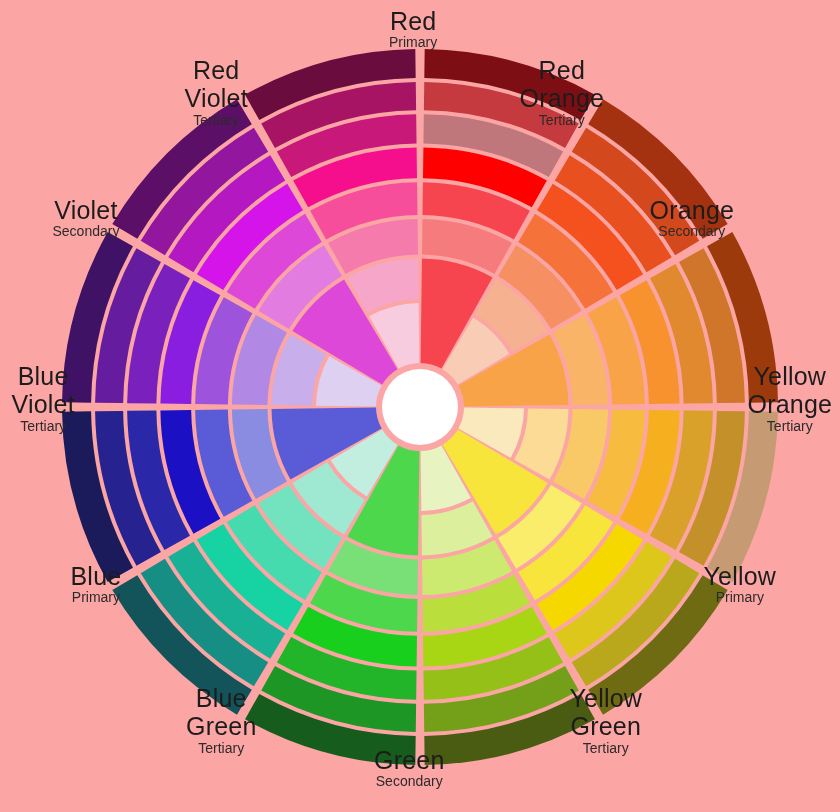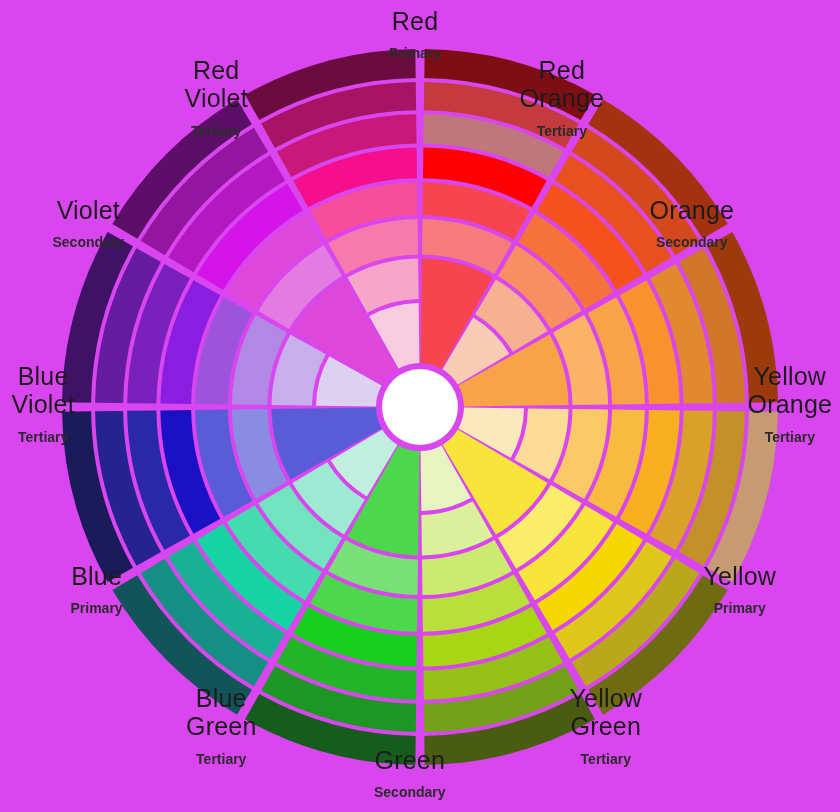--- a/index.html
+++ b/index.html
@@ -11,21 +11,21 @@
   body {
     width: 840px;
     height: 812px;
     font-family: "Liberation Sans", sans-serif;
     overflow: hidden;
   }
   #wheel-page {
     position: relative;
     width: 840px;
     height: 812px;
-    background: #d946ef;
+    background: #fca5a5;
   }
   #wheel-svg {
     position: absolute;
     left: 0;
     top: 0;
     width: 840px;
     height: 812px;
   }
   .wheel-label {
     position: absolute;
@@ -37,23 +37,23 @@
   .wheel-label .lbl-name {
     display: block;
     font-size: 25px;
     font-weight: 400;
     letter-spacing: 0.2px;
     color: #1c1c1c;
   }
   .wheel-label .lbl-cat {
     display: block;
     font-size: 14px;
-    font-weight: 700;
+    font-weight: 400;
     color: #2b2b2b;
-    margin-top: 12px;
+    margin-top: 1px;
   }
   .wheel-label.two-line .lbl-name {
     line-height: 1.1;
   }
 </style>
 </head>
 <body>
 
 <div id="wheel-page">
   <svg id="wheel-svg" viewBox="0 0 840 812" preserveAspectRatio="xMidYMid meet" xmlns="http://www.w3.org/2000/svg">

